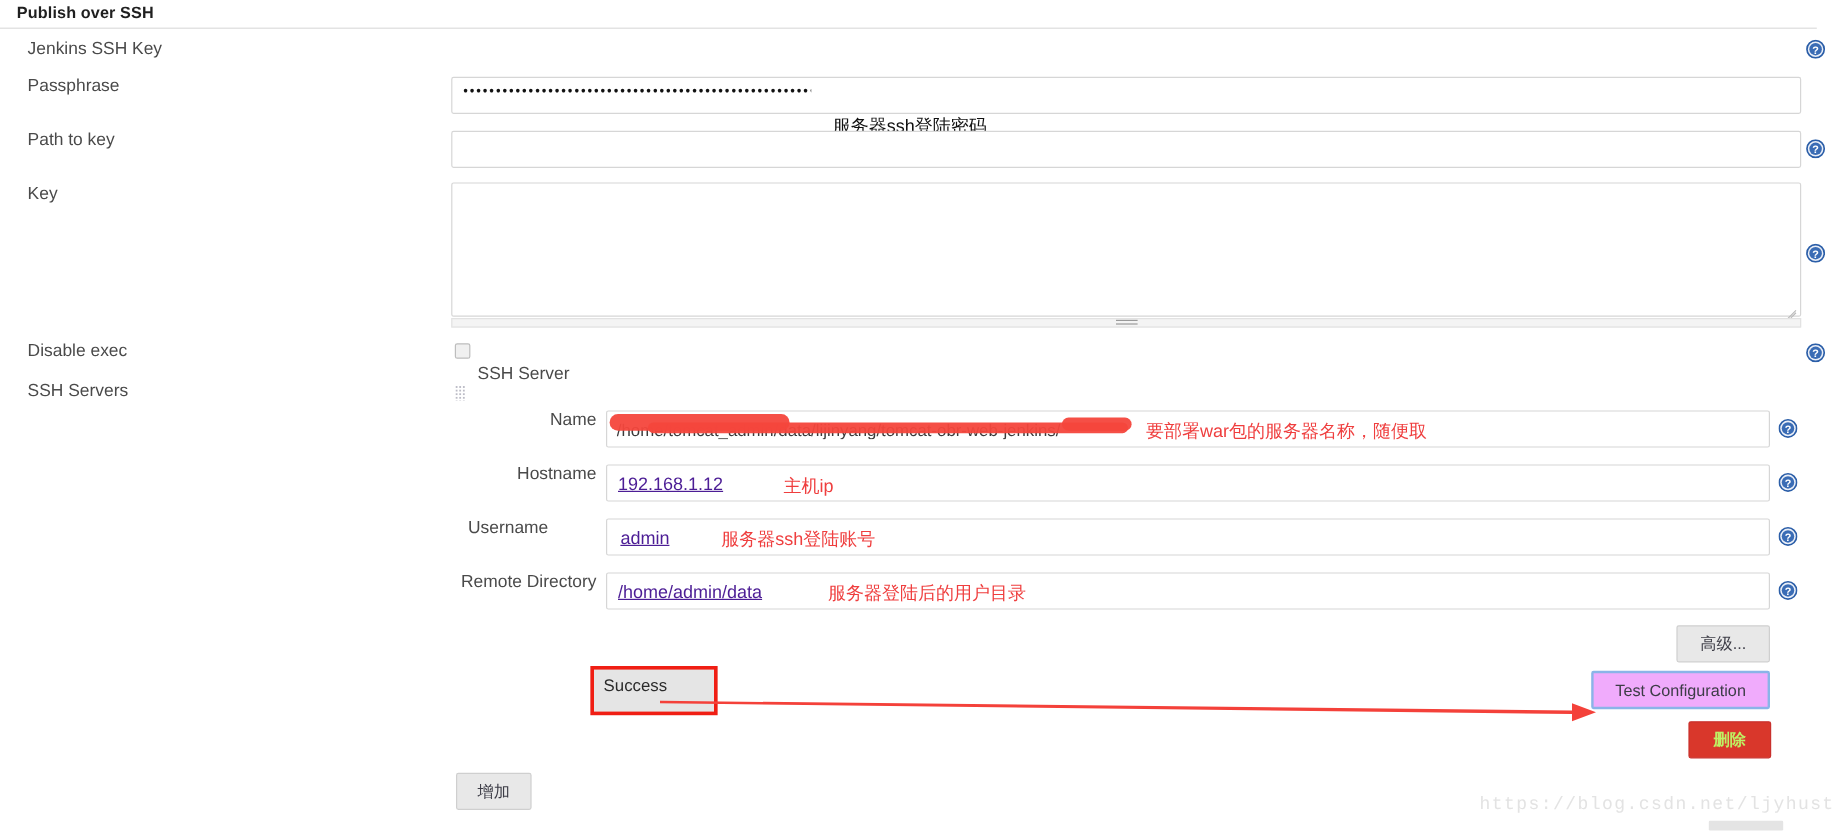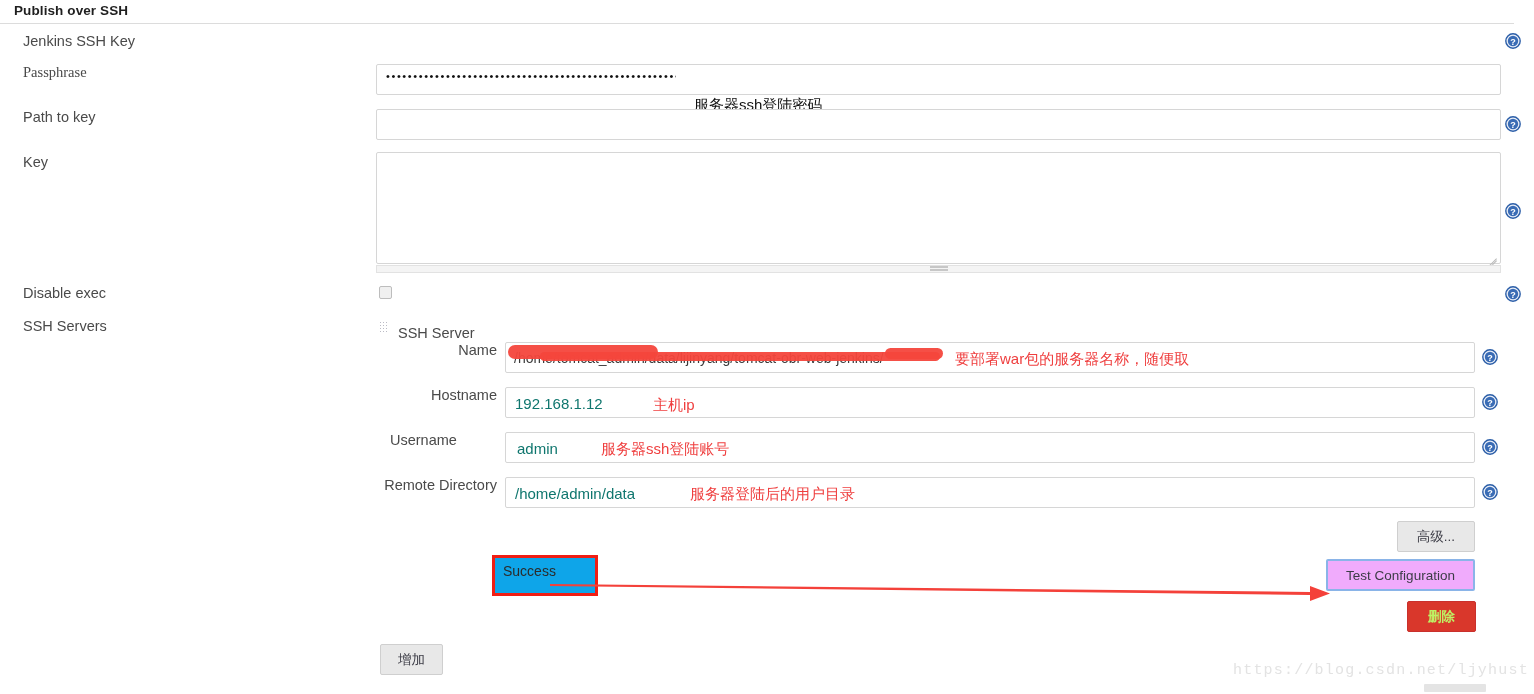--- a/index.html
+++ b/index.html
@@ -65,22 +65,23 @@
     font-family: "Liberation Sans", sans-serif;
     font-size: 11px;
     letter-spacing: 1.6px;
     color: #111111;
     white-space: nowrap;
     overflow: hidden;
   }
   .field-text {
     position: absolute;
     font-size: 15px;
-    color: #0f766e;
-    white-space: nowrap;
+    color: #4c1d95;
+    white-space: nowrap;
+    text-decoration: underline;
   }
 
   
   .key-textarea {
     position: absolute;
     box-sizing: border-box;
     background: #ffffff;
     border: 1px solid #d6d6d6;
     border-radius: 2px;
   }
@@ -196,21 +197,21 @@
     color: #111111;
     font-size: 15px;
     white-space: nowrap;
   }
 
   
   .success-box {
     position: absolute;
     box-sizing: border-box;
     border: 3px solid #f01e14;
-    background: #0ea5e9;
+    background: #e5e5e5;
   }
   .success-text {
     position: absolute;
     left: 8px;
     top: 5px;
     font-size: 14px;
     color: #2b2b2b;
   }
 
   
@@ -246,21 +247,21 @@
   svg { display: block; }
 </style>
 </head>
 <body>
 
 <div class="section-header">
   <div class="section-header-title">Publish over SSH</div>
 </div>
 
 <div class="row-label" style="top:33px;">Jenkins SSH Key</div>
-<div class="row-label" style="top:64px;font-family:Liberation Serif, serif;">Passphrase</div>
+<div class="row-label" style="top:64px;">Passphrase</div>
 <div class="row-label" style="top:109px;">Path to key</div>
 <div class="row-label" style="top:154px;">Key</div>
 <div class="row-label" style="top:285px;">Disable exec</div>
 <div class="row-label" style="top:318px;">SSH Servers</div>
 
 <div class="text-input" style="left:376px; top:64px; width:1125px; height:31px;"></div>
 <div class="pwd-dots" style="left:386px; top:70px; width:290px;">••••••••••••••••••••••••••••••••••••••••••••••••••••••••</div>
 <div class="anno-black" style="left:694px; top:72px;margin-top:24px;">服务器ssh登陆密码</div>
 <div class="help-icon" style="left:1505px; top:33px;">
   <svg width="16" height="16" viewBox="0 0 16 16">
@@ -300,21 +301,21 @@
 <div class="checkbox" style="left:379px; top:286px;"></div>
 <div class="help-icon" style="left:1505px; top:286px;">
   <svg width="16" height="16" viewBox="0 0 16 16">
     <circle cx="8" cy="8" r="7.2" fill="#e9eef7" stroke="#2b5ea8" stroke-width="1.4"></circle>
     <circle cx="8" cy="8" r="5.2" fill="#3a6cb5"></circle>
     <text x="8" y="11.6" font-family="Liberation Sans, sans-serif" font-size="9" font-weight="bold" fill="#ffffff" text-anchor="middle">?</text>
   </svg>
 </div>
 
 <div class="dot-grip" style="left:379px; top:321px;"></div>
-<div style="position:absolute; left:398px; top:325px; font-size:14.5px; color:#4a4a4a;">SSH Server</div>
+<div style="position:absolute; left:398px; top:304px; font-size:14.5px; color:#4a4a4a;">SSH Server</div>
 
 <div style="position:absolute; left:390px; top:342px; width:107px; text-align:right; font-size:14.5px; color:#4a4a4a;">Name</div>
 <div class="text-input" style="left:505px; top:342px; width:970px; height:31px;"></div>
 <div class="redaction-under-text" style="left:514px; top:350px; width:430px;">/home/tomcat_admin/data/lijinyang/tomcat-obr-web-jenkins/</div>
 <div class="redaction" style="left:508px; top:345px; width:150px; height:14px;"></div>
 <div class="redaction" style="left:540px; top:352px; width:400px; height:9px;"></div>
 <div class="redaction" style="left:885px; top:348px; width:58px; height:11px;"></div>
 <div class="anno-red" style="left:955px; top:350px;">要部署war包的服务器名称，随便取</div>
 <div class="help-icon" style="left:1482px; top:349px;">
   <svg width="16" height="16" viewBox="0 0 16 16">

